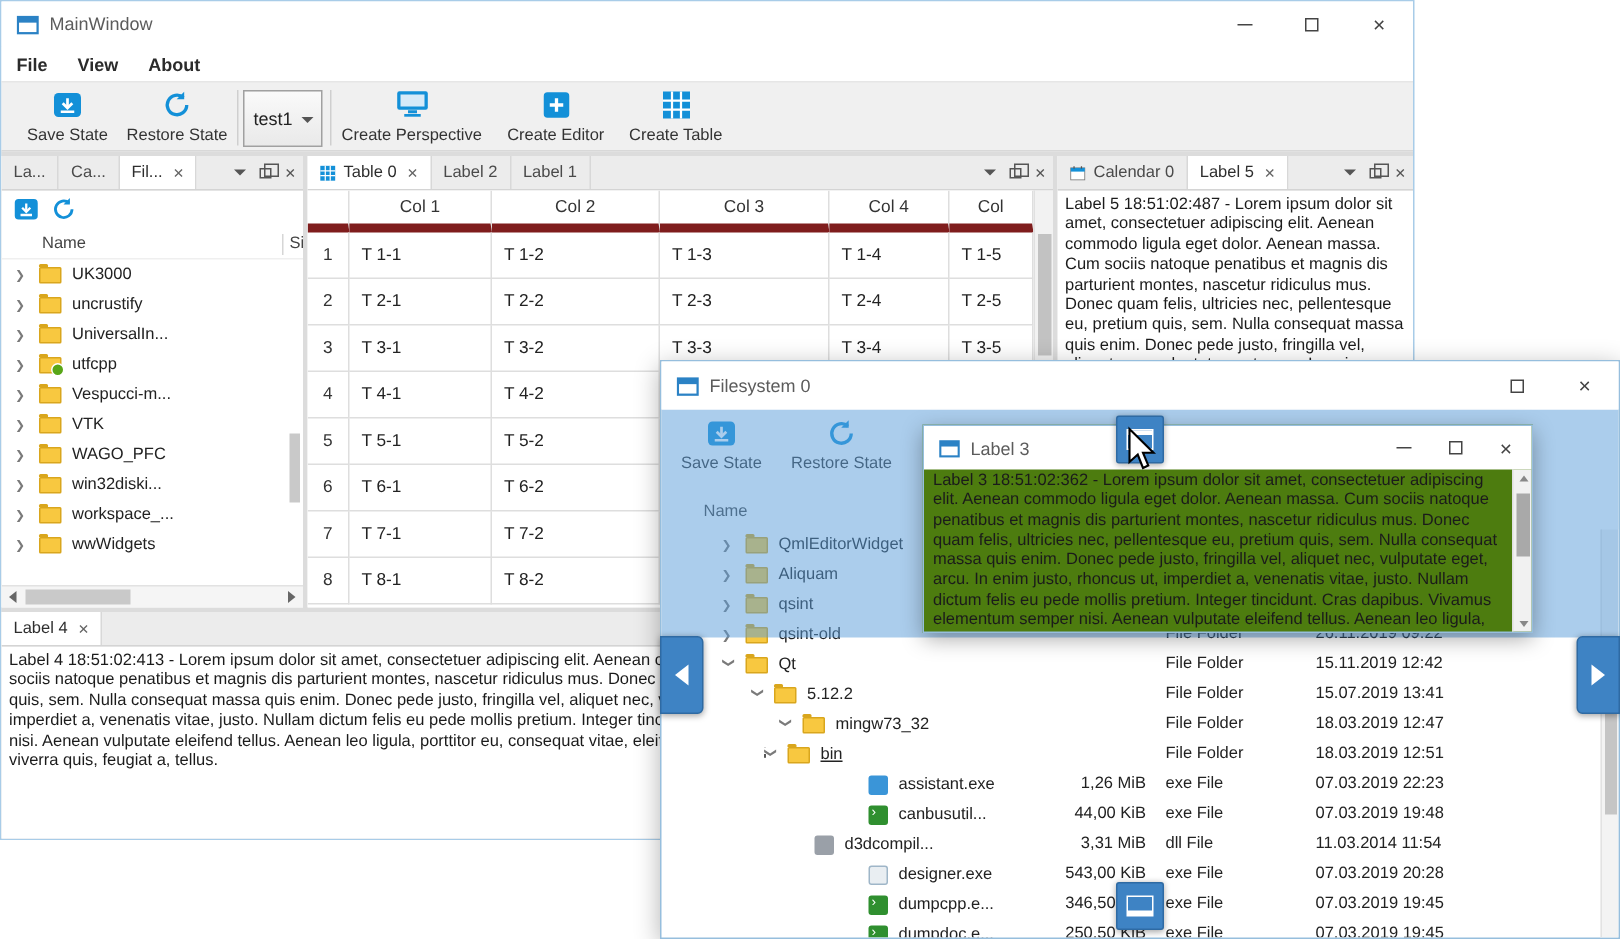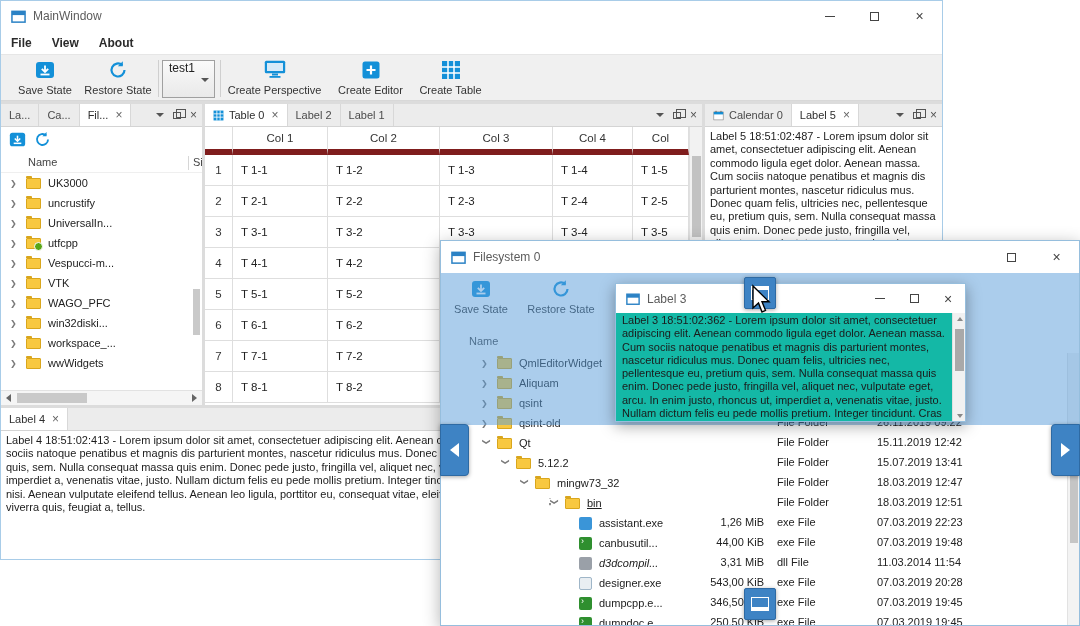--- a/index.html
+++ b/index.html
@@ -17,21 +17,21 @@
 .glyph-max{width:9px;height:9px;border:1px solid #444;}
 .glyph-close{font-size:14px;line-height:1;color:#444;}
 #mw-menubar{position:absolute;left:0;top:30px;right:0;height:23px;display:flex;align-items:center;background:#fff;font-weight:bold;}
 .menu-item{padding:0 10px;font-size:12px;color:#2b2b2b;}
 #mw-toolbar{position:absolute;left:0;top:53px;right:0;height:47px;background:#f0f0f0;border-top:1px solid #e6e6e6;border-bottom:1px solid #d8d8d8;}
 .tb-btn{position:absolute;top:3px;height:41px;display:flex;flex-direction:column;align-items:center;justify-content:space-between;padding:2px 2px 3px;}
 .tb-label{font-size:11px;color:#333;white-space:nowrap;}
 .tb-sep{position:absolute;top:5px;width:1px;height:37px;background:#cfcfcf;}
 #btn-save-state{left:13px;width:62px;}
 #btn-restore-state{left:80px;width:74px;}
-#combo-perspective{position:absolute;left:161px;top:5px;width:53px;height:38px;background:linear-gradient(#fafafa,#e9e9e9);border:1px solid #a0a0a0;display:flex;font-size:12px;padding-left:6px;color:#222;}
+#combo-perspective{position:absolute;left:161px;top:5px;width:53px;height:38px;background:linear-gradient(#fafafa,#e9e9e9);border:1px solid #a0a0a0;display:flex;align-items:center;font-size:12px;padding-left:6px;color:#222;}
 .combo-arrow{position:absolute;right:5px;top:17px;width:0;height:0;border-left:4px solid transparent;border-right:4px solid transparent;border-top:4px solid #555;}
 #btn-create-perspective{left:225px;width:97px;}
 #btn-create-editor{left:331px;width:77px;}
 #btn-create-table{left:413px;width:73px;}
 
 #dock-bg{position:absolute;left:0;top:100px;width:941px;height:458px;background:#dcdcdc;}
 
 
 .panel{position:absolute;background:#fff;overflow:hidden;}
 #left-panel{left:0;top:103px;width:201px;height:301px;}
@@ -103,21 +103,21 @@
 .ficon.exe-assistant{background:#3a95d8;}
 .ficon.exe-terminal{background:#2f8f2f;}
 .ficon.exe-terminal::before{content:"›";position:absolute;left:2px;top:-1px;color:#fff;font-size:9px;}
 .ficon.dll{background:#9aa0a8;}
 .ficon.exe-designer{background:#e9eef2;border:1px solid #9fb6c8;}
 #fs-vscroll{position:absolute;right:0;top:80px;width:12px;bottom:0;background:#f3f3f3;border-left:1px solid #e2e2e2;}
 #fs-vthumb{position:absolute;left:2px;top:100px;width:8px;height:90px;background:#c5c5c5;}
 #fs-overlay{position:absolute;left:0;top:0;right:0;height:152px;background:rgba(88,156,218,.5);z-index:5;}
 
 
-#label3-window{position:absolute;left:615px;top:283px;width:351px;height:139px;background:#14b8a6;border:1px solid #96bedd;box-shadow:0 4px 14px rgba(0,0,0,.35);z-index:30;}
+#label3-window{position:absolute;left:615px;top:283px;width:407px;height:139px;background:#4d7c0f;border:1px solid #96bedd;box-shadow:0 4px 14px rgba(0,0,0,.35);z-index:30;}
 #label3-window .float-titlebar{height:29px;}
 #l3-content{position:absolute;left:0;top:29px;right:13px;bottom:0;padding:1px 4px 0 6px;font-size:11px;line-height:13.3px;color:#1b1b1b;overflow:hidden;}
 #l3-vscroll{position:absolute;right:0;top:29px;width:13px;bottom:0;background:#f1f1f1;border-left:1px solid #e0e0e0;}
 #l3-vthumb{position:absolute;left:2px;top:16px;width:9px;height:42px;background:#a9a9a9;}
 .sb-arrow{position:absolute;left:3px;width:7px;height:7px;display:flex;align-items:center;justify-content:center;}
 .tri-up-s{width:0;height:0;border-left:3px solid transparent;border-right:3px solid transparent;border-bottom:4px solid #888;}
 .tri-down-s{width:0;height:0;border-left:3px solid transparent;border-right:3px solid transparent;border-top:4px solid #888;}
 #label3-window .cap-btn{width:34px;}
 
 
@@ -555,21 +555,21 @@
         <div class="fs-row">
           <span class="fs-name" style="padding-left: 78px;">
             <span class="chev open">❯</span>
             <span class="folder"></span>
             <span class="tlabel">mingw73_32</span>
           </span>
           <span class="fs-type">File Folder</span>
           <span class="fs-date">18.03.2019 12:47</span>
         </div>
         <div class="fs-row">
-          <span class="fs-name" style="padding-left: 108px; text-decoration: underline;">
+          <span class="fs-name" style="padding-left: 68px; text-decoration: underline;">
             <span class="chev open">❯</span>
             <span class="folder"></span>
             <span class="tlabel">bin</span>
           </span>
           <span class="fs-type">File Folder</span>
           <span class="fs-date">18.03.2019 12:51</span>
         </div>
         <div class="fs-row">
           <span class="fs-name" style="padding-left: 116px;">
             <span class="chev-sp"></span>
@@ -584,21 +584,21 @@
           <span class="fs-name" style="padding-left: 116px;">
             <span class="chev-sp"></span>
             <span class="ficon exe-terminal"></span>
             <span class="tlabel">canbusutil...</span>
           </span>
           <span class="fs-size">44,00 KiB</span>
           <span class="fs-type">exe File</span>
           <span class="fs-date">07.03.2019 19:48</span>
         </div>
         <div class="fs-row">
-          <span class="fs-name" style="padding-left: 116px; font-style: italic;">
+          <span class="fs-name" style="padding-left: 80px;">
             <span class="chev-sp"></span>
             <span class="ficon dll"></span>
             <span class="tlabel">d3dcompil...</span>
           </span>
           <span class="fs-size">3,31 MiB</span>
           <span class="fs-type">dll File</span>
           <span class="fs-date">11.03.2014 11:54</span>
         </div>
         <div class="fs-row">
           <span class="fs-name" style="padding-left: 116px;">

